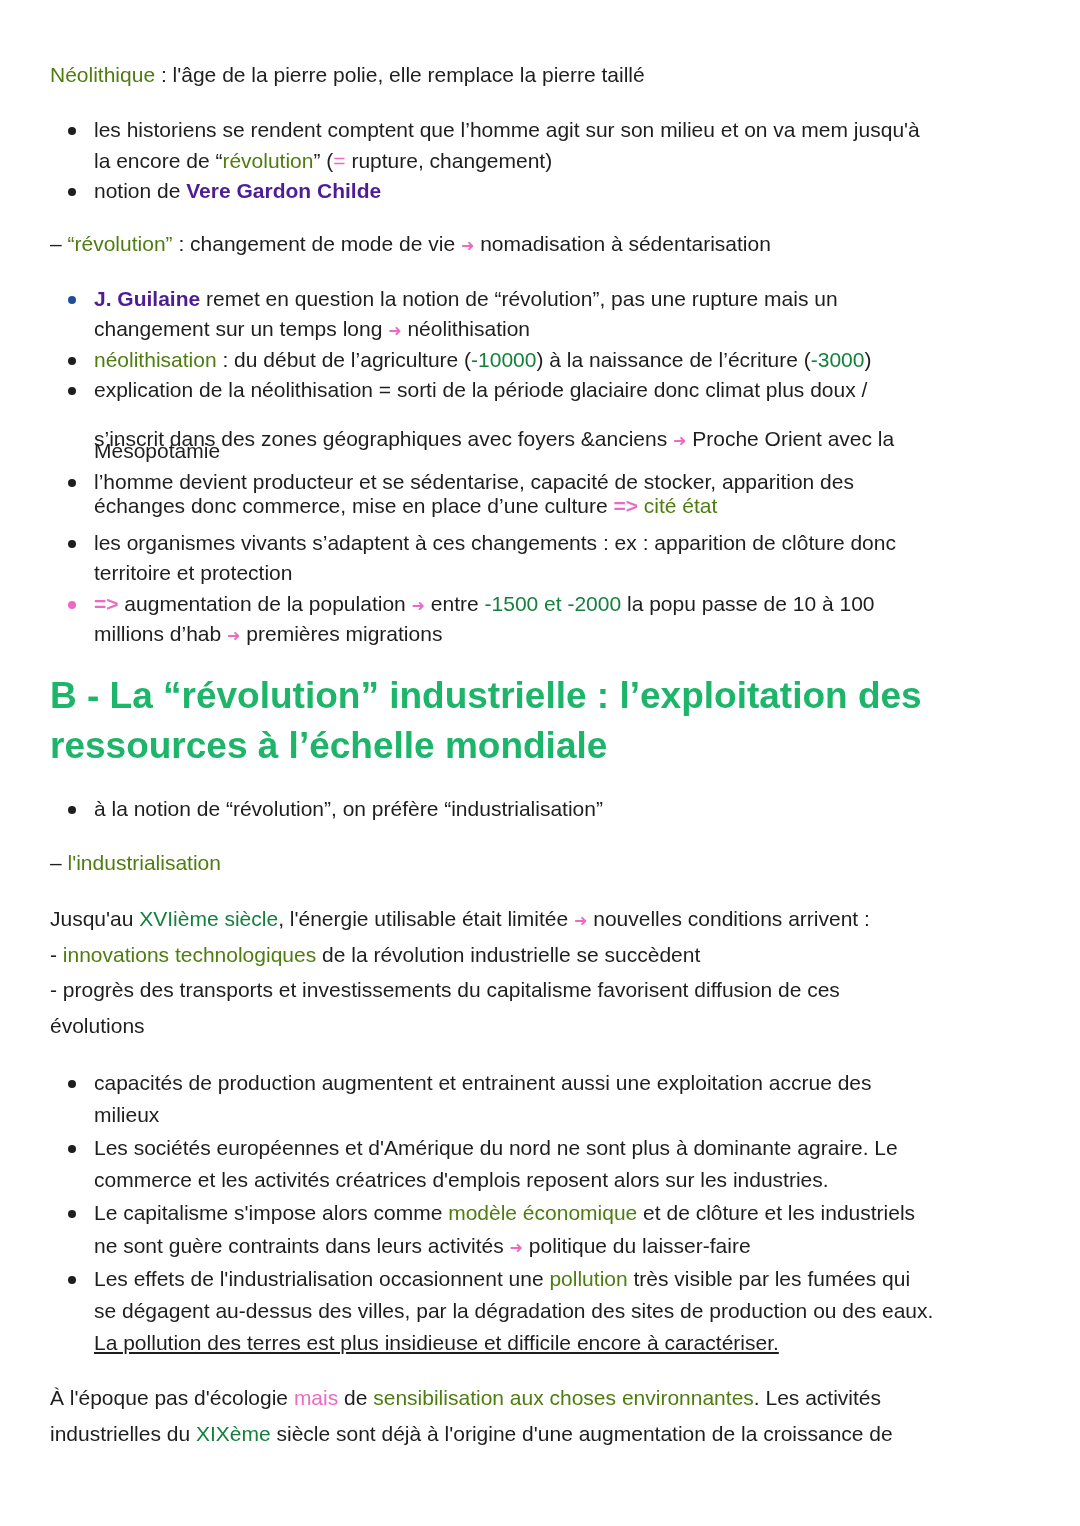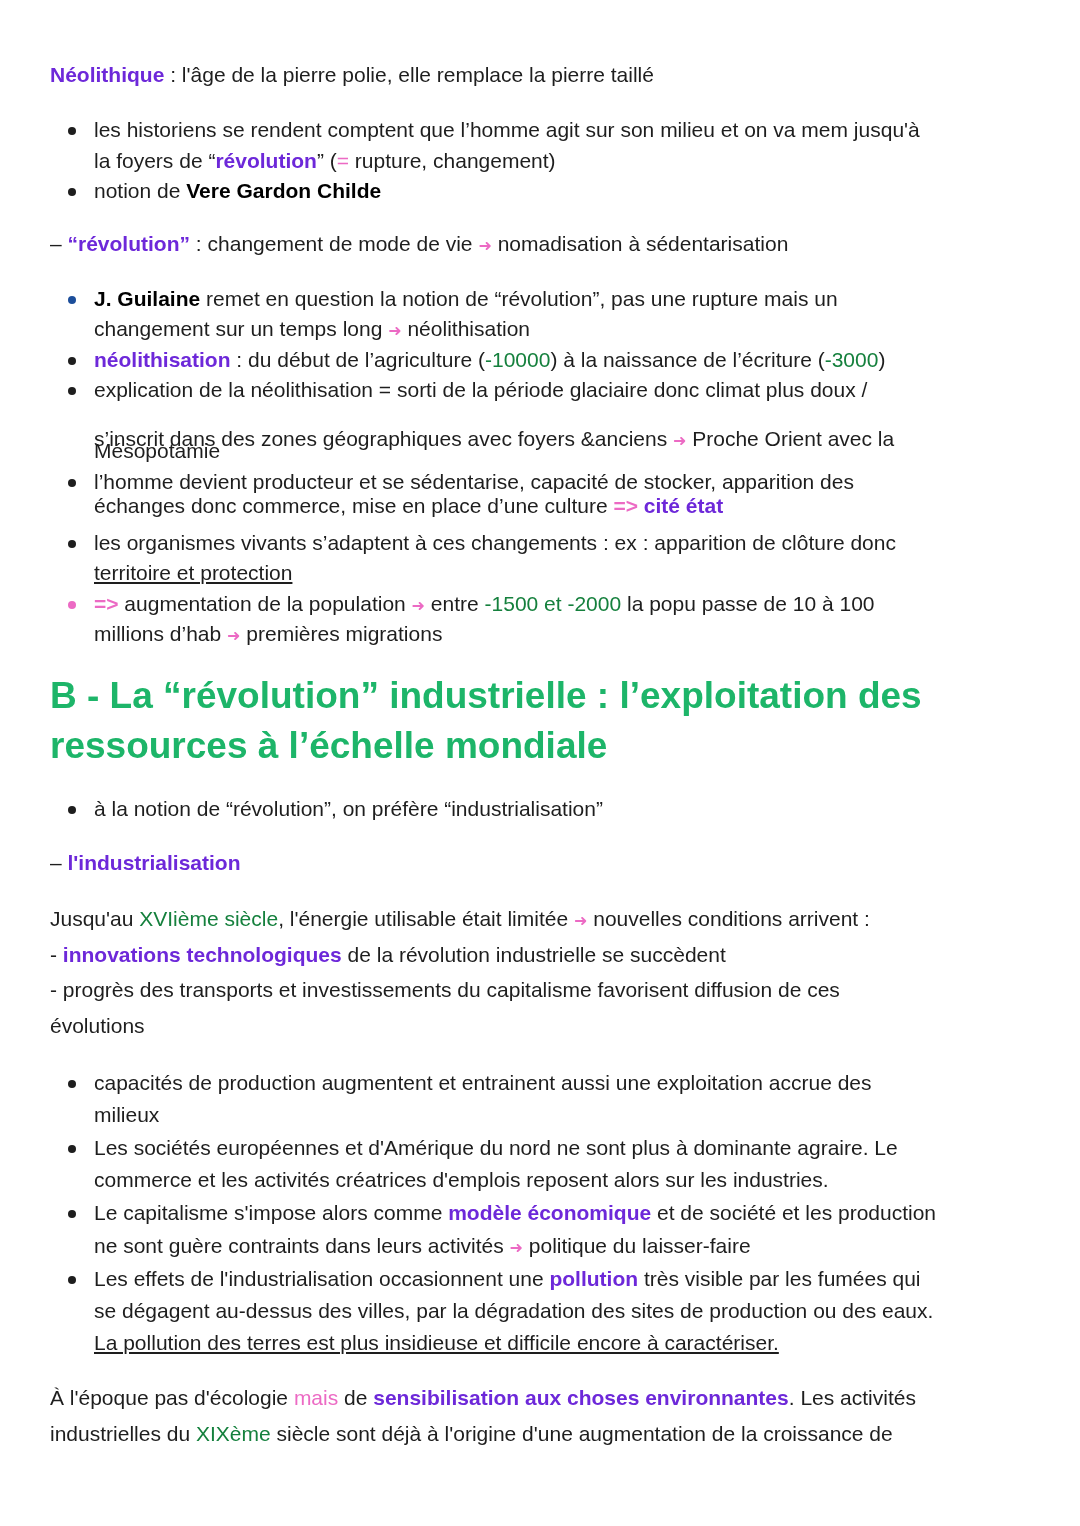--- a/index.html
+++ b/index.html
@@ -21,22 +21,22 @@
     left: 0;
     top: 0;
     width: 1080px;
   }
   .line {
     position: absolute;
     left: 50px;
     white-space: nowrap;
     line-height: 30px;
   }
-  .b { font-weight: bold; color: #6d28d9; }
-  .blue { color: #000000; font-weight: bold; }
+  .b { font-weight: normal; color: #4d7c0f; }
+  .blue { color: #4c1d95; font-weight: bold; }
   .red { color: #15803d; font-weight: normal; }
   .pink { color: #ec6ac4; }
   .pinkb { color: #ec6ac4; font-weight: bold; }
   .bl {
     position: absolute;
     left: 94px;
     white-space: nowrap;
     line-height: 30px;
   }
   .dot {
@@ -66,21 +66,21 @@
 <div class="page">
 
   <div class="line" style="top:60px;">
     <span class="b">Néolithique</span><span> : l'âge de la pierre polie, elle remplace la pierre taillé</span>
   </div>
 
   <div>
     <span class="dot" style="top:127px;"></span>
     <div class="bl" style="top:115px;">les historiens se rendent comptent que l’homme agit sur son milieu et on va mem jusqu'à</div>
     <div class="bl" style="top:146px;">
-      <span>la foyers de “</span><span class="b">révolution</span><span>” (</span><span class="pink">=</span><span> rupture, changement)</span>
+      <span>la encore de “</span><span class="b">révolution</span><span>” (</span><span class="pink">=</span><span> rupture, changement)</span>
     </div>
     <span class="dot" style="top:188px;"></span>
     <div class="bl" style="top:176px;">
       <span>notion de </span><span class="blue">Vere Gardon Childe</span>
     </div>
   </div>
 
   <div class="line" style="top:229px;">
     <span>– </span><span class="b">“révolution”</span><span> : changement de mode de vie </span><span class="arrow">➜</span><span> nomadisation à sédentarisation</span>
   </div>
@@ -107,21 +107,21 @@
     <div class="bl" style="top:436px;">Mésopotamie</div>
 
     <span class="dot" style="top:479px;"></span>
     <div class="bl" style="top:467px;">l’homme devient producteur et se sédentarise, capacité de stocker, apparition des</div>
     <div class="bl" style="top:471px;margin-top:20px;">
       <span>échanges donc commerce, mise en place d’une culture </span><span class="pinkb">=&gt;</span><span class="b"> cité état</span>
     </div>
 
     <span class="dot" style="top:540px;"></span>
     <div class="bl" style="top:528px;">les organismes vivants s’adaptent à ces changements : ex : apparition de clôture donc</div>
-    <div class="bl" style="top:558px;text-decoration:underline;">territoire et protection</div>
+    <div class="bl" style="top:558px;">territoire et protection</div>
 
     <span class="dot pink-dot" style="top:601px;"></span>
     <div class="bl" style="top:589px;">
       <span class="pinkb">=&gt;</span><span> augmentation de la population </span><span class="arrow">➜</span><span> entre </span><span class="red">-1500 et -2000</span><span> la popu passe de 10 à 100</span>
     </div>
     <div class="bl" style="top:619px;">
       <span>millions d’hab </span><span class="arrow">➜</span><span> premières migrations</span>
     </div>
   </div>
 
@@ -150,21 +150,21 @@
     <span class="dot" style="top:1080px;"></span>
     <div class="bl" style="top:1068px;">capacités de production augmentent et entrainent aussi une exploitation accrue des</div>
     <div class="bl" style="top:1100px;">milieux</div>
 
     <span class="dot" style="top:1145px;"></span>
     <div class="bl" style="top:1133px;">Les sociétés européennes et d'Amérique du nord ne sont plus à dominante agraire. Le</div>
     <div class="bl" style="top:1165px;">commerce et les activités créatrices d'emplois reposent alors sur les industries.</div>
 
     <span class="dot" style="top:1210px;"></span>
     <div class="bl" style="top:1198px;">
-      <span>Le capitalisme s'impose alors comme </span><span class="b">modèle économique</span><span> et de société et les production</span>
+      <span>Le capitalisme s'impose alors comme </span><span class="b">modèle économique</span><span> et de clôture et les industriels</span>
     </div>
     <div class="bl" style="top:1231px;">
       <span>ne sont guère contraints dans leurs activités </span><span class="arrow">➜</span><span> politique du laisser-faire</span>
     </div>
 
     <span class="dot" style="top:1276px;"></span>
     <div class="bl" style="top:1264px;">
       <span>Les effets de l'industrialisation occasionnent une </span><span class="b">pollution</span><span> très visible par les fumées qui</span>
     </div>
     <div class="bl" style="top:1296px;">se dégagent au-dessus des villes, par la dégradation des sites de production ou des eaux.</div>

